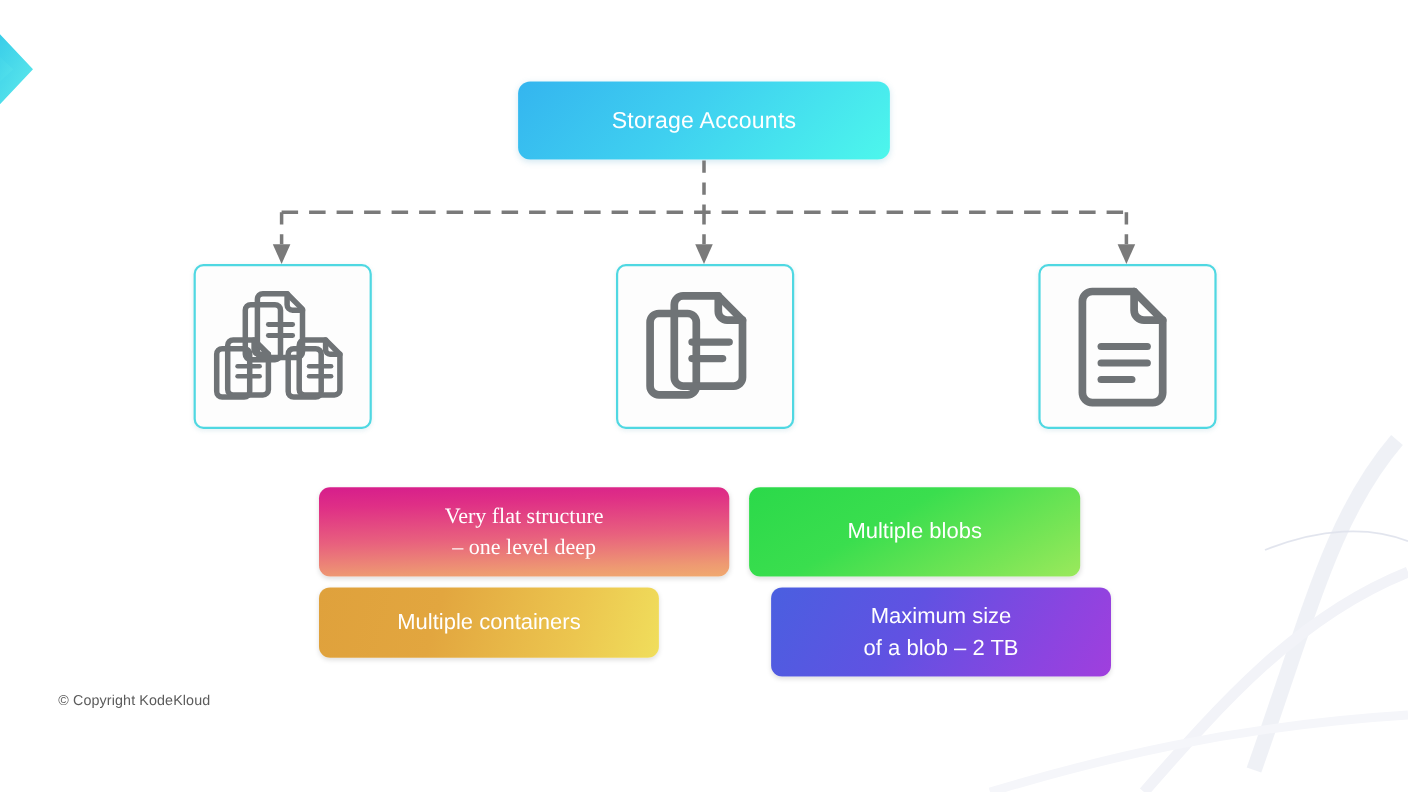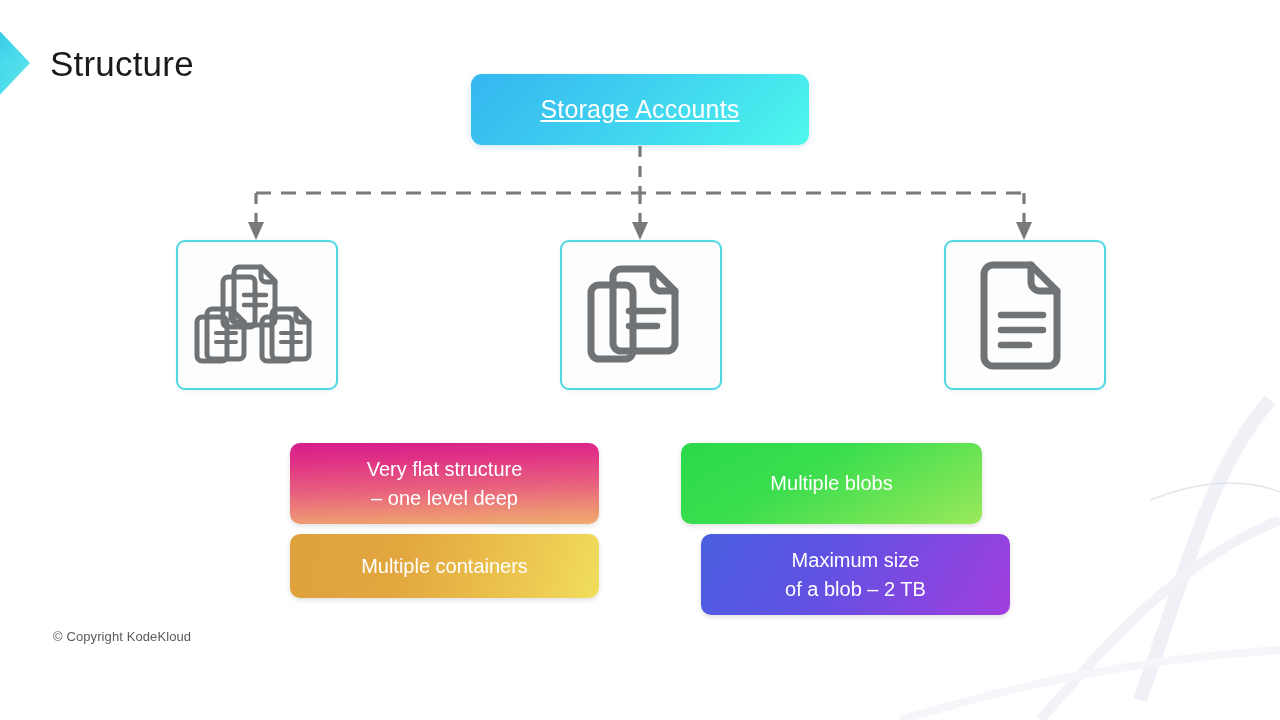--- a/index.html
+++ b/index.html
@@ -58,24 +58,23 @@
     height: 71px;
     border-radius: 11px;
     background: linear-gradient(135deg, #34b5ef 0%, #3fd0f0 45%, #4df7ec 100%);
     box-shadow: 0 2px 6px rgba(60,150,190,0.22);
     display: flex;
     align-items: center;
     justify-content: center;
   }
   #root-node-label {
     color: #ffffff;
-    font-size: 25px;
+    font-size: 21px;
     font-weight: 400;
     letter-spacing: 0.2px;
-    text-decoration: underline;
   }
 
   
   #connectors {
     position: absolute;
     left: 0;
     top: 0;
     width: 1280px;
     height: 720px;
     pointer-events: none;
@@ -108,22 +107,23 @@
     text-align: center;
     color: #ffffff;
     font-size: 20px;
     font-weight: 400;
     line-height: 1.42;
     box-shadow: 0 2px 5px rgba(0,0,0,0.13);
     padding: 0 12px;
     box-sizing: border-box;
   }
   #fact-flat {
-    left: 290px; top: 443px; width: 309px; height: 81px;
+    left: 290px; top: 443px; width: 373px; height: 81px;
     background: linear-gradient(178deg, #d61d8c 0%, #df2f86 20%, #e8607e 55%, #ee9a72 88%, #f0a96f 100%);
+    font-family: Liberation Serif, serif;
   }
   #fact-containers {
     left: 290px; top: 534px; width: 309px; height: 64px;
     background: linear-gradient(105deg, #dfa13c 0%, #e2a63f 35%, #ecc64f 75%, #f0de5c 100%);
   }
   #fact-blobs {
     left: 681px; top: 443px; width: 301px; height: 81px;
     background: linear-gradient(150deg, #2bd94a 0%, #3ade4e 40%, #7ae556 80%, #9be95c 100%);
   }
   #fact-maxsize {
@@ -155,21 +155,20 @@
   <svg id="chevron-icon" viewBox="0 0 56 78">
     <defs>
       <linearGradient id="chevGrad" x1="0" y1="0" x2="1" y2="1">
         <stop offset="0%" stop-color="#2fc6e8"></stop>
         <stop offset="100%" stop-color="#62ecec"></stop>
       </linearGradient>
     </defs>
     <path d="M2 4 L36 39 L2 74 L2 52 L16 39 L2 26 Z" fill="url(#chevGrad)"></path>
     <path d="M14 2 L48 38 L14 74 L4 62 L30 38 L4 14 Z" fill="url(#chevGrad)"></path>
   </svg>
-  <div id="page-title">Structure</div>
 </div>
 
 <div id="root-node">
   <span id="root-node-label">Storage Accounts</span>
 </div>
 
 <svg id="connectors" viewBox="0 0 1280 720">
   <g stroke="#7a7a7a" stroke-width="3.2" fill="none" stroke-dasharray="11 9">
 
     <path d="M640 146 L640 193"></path>

